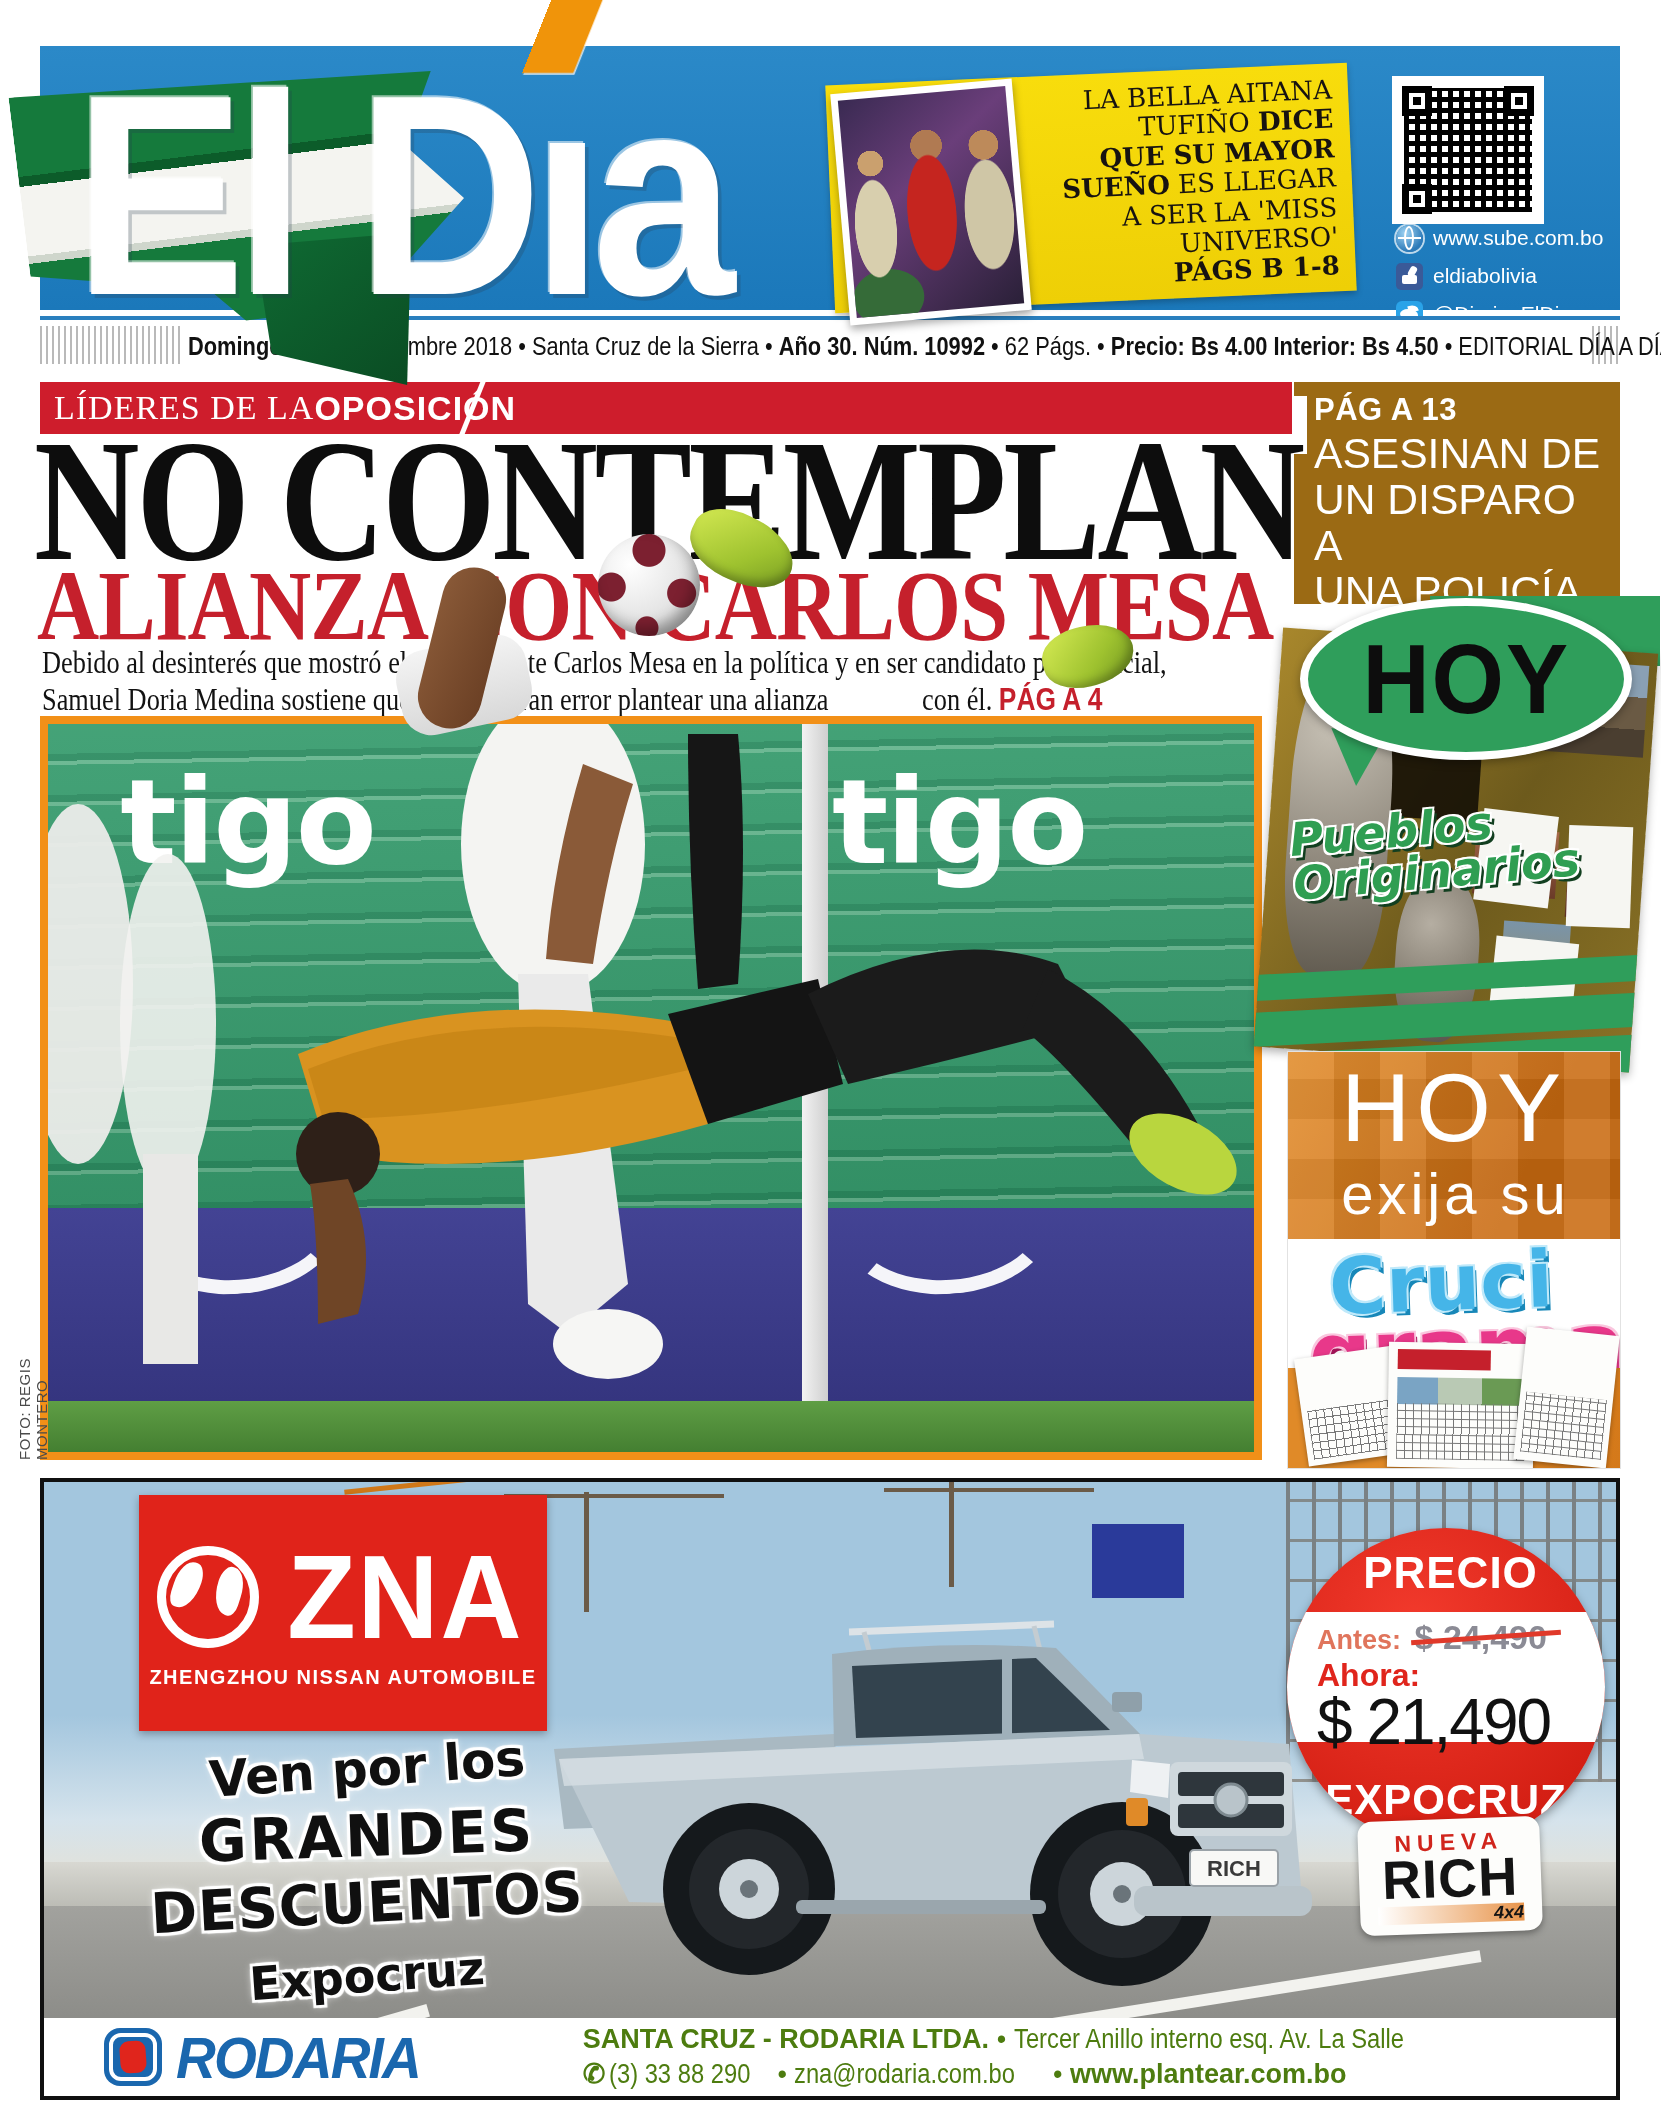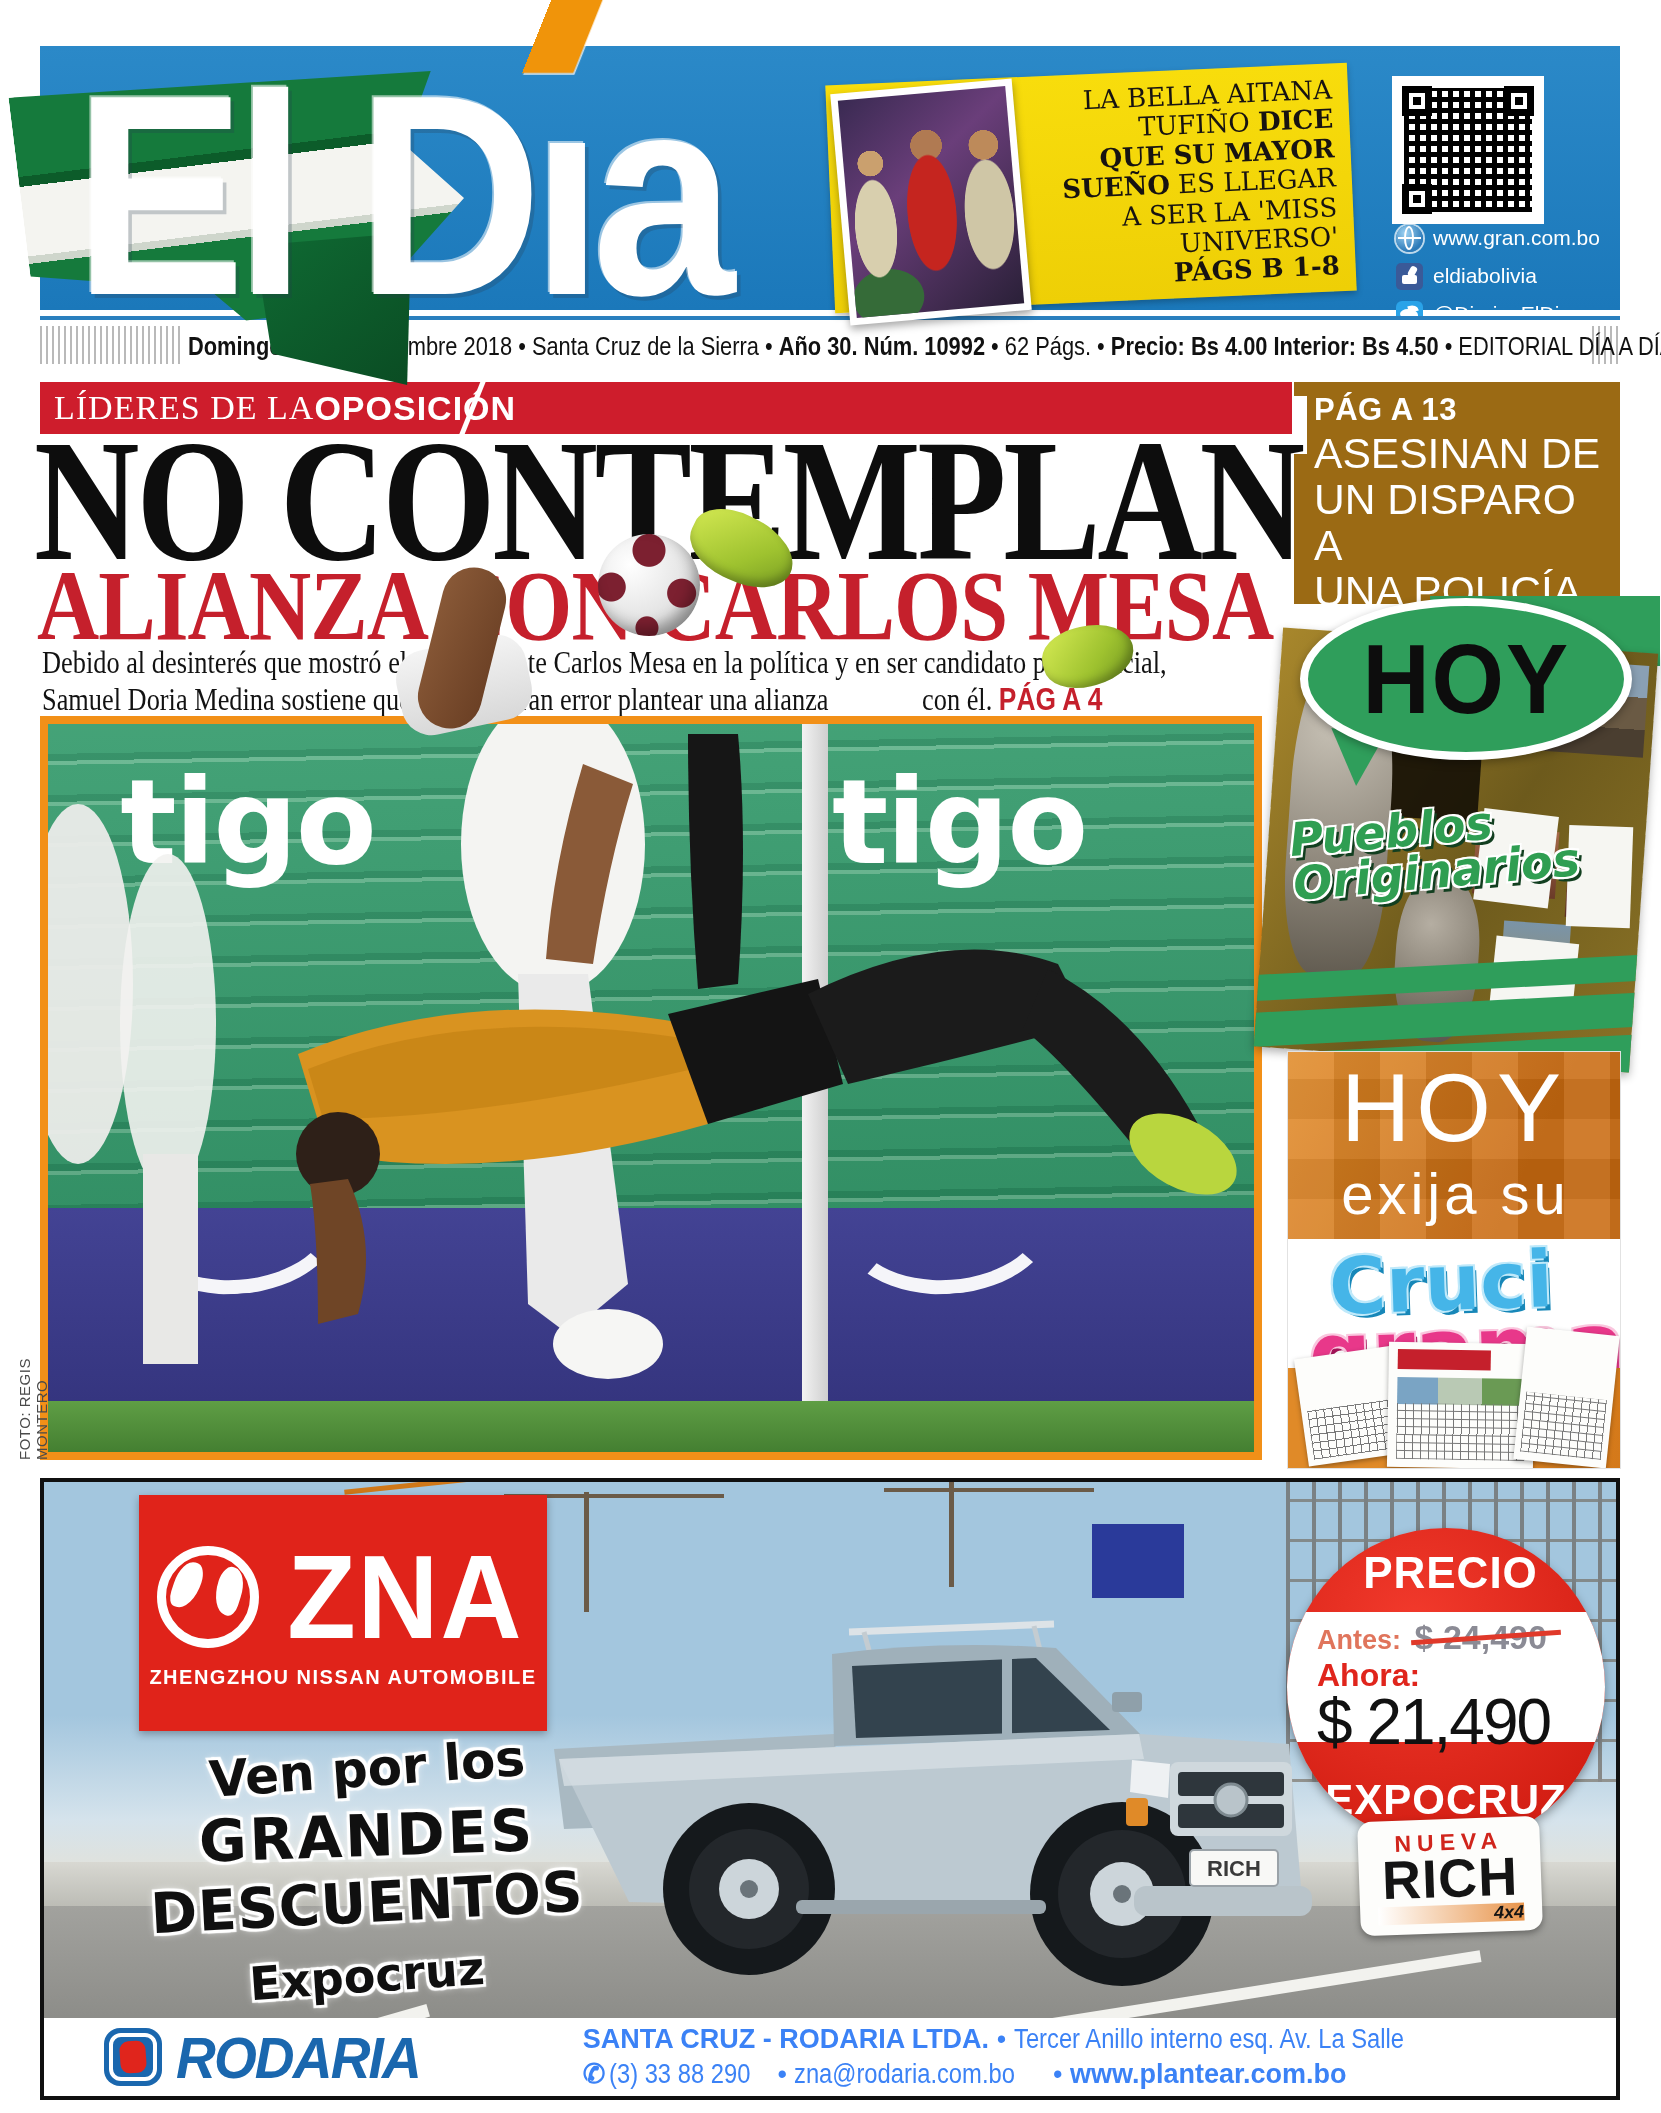--- a/index.html
+++ b/index.html
@@ -248,21 +248,21 @@
       display:flex;justify-content:flex-end;align-items:center;}
   .rich-badge .bar span{color:#141414;font-weight:800;font-style:italic;font-size:18px;line-height:1;}
   .dealer{position:absolute;left:0;right:0;bottom:0;height:78px;background:#fff;display:flex;align-items:center;}
   .rodaria{display:flex;align-items:center;gap:14px;margin-left:60px;}
   .rod-ico{width:58px;height:58px;background:#1a67ae;border-radius:16px;position:relative;flex:0 0 auto;}
   .rod-ico::before{content:"";position:absolute;left:5px;top:5px;right:5px;bottom:5px;border:4px solid #fff;border-radius:12px;}
   .rod-ico::after{content:"";position:absolute;left:16px;top:13px;width:26px;height:32px;background:#e0251c;
       border-radius:9px;transform:rotate(-4deg);}
   .rod-name{color:#1a67ae;font-size:58px;font-weight:800;font-style:italic;letter-spacing:-2px;
       transform:scaleX(.95);transform-origin:left;}
-  .contact{margin-left:150px;font-size:27px;color:#3b82f6;line-height:1.3;}
+  .contact{margin-left:150px;font-size:27px;color:#4d7c0f;line-height:1.3;}
   .contact .row{white-space:nowrap;}
   .contact .b{font-weight:800;}
   .contact .cond{display:inline-block;transform:scaleX(.88);transform-origin:left;}
   .phone-ico::before{content:"✆";font-weight:700;margin-right:4px;}
 </style>
 </head>
 <body>
 
 <div class="page">
 
@@ -294,21 +294,21 @@
     <div class="abs qr-box">
       <div class="qr">
         <i class="c1"></i>
         <i class="c2"></i>
         <i class="c3"></i>
       </div>
     </div>
 
     <div class="abs social-row" style="top:176px;">
       <span class="soc-ico ico-globe"></span>
-      <span>www.gran.com.bo</span>
+      <span>www.sube.com.bo</span>
     </div>
     <div class="abs social-row" style="top:214px;">
       <span class="soc-ico ico-fb"></span>
       <span>eldiabolivia</span>
     </div>
     <div class="abs social-row" style="top:252px;">
       <span class="soc-ico ico-tw"></span>
       <span>@Diario_ElDia</span>
     </div>
   </div>

